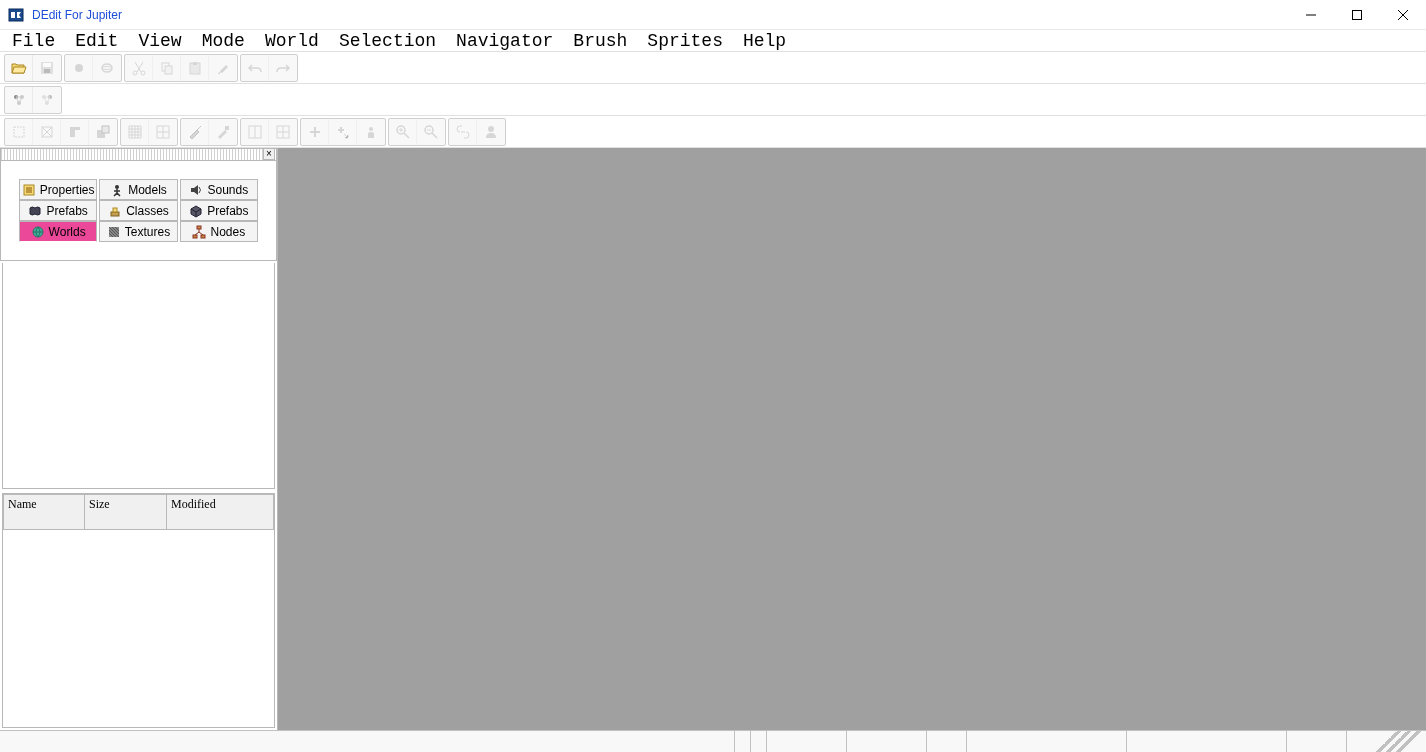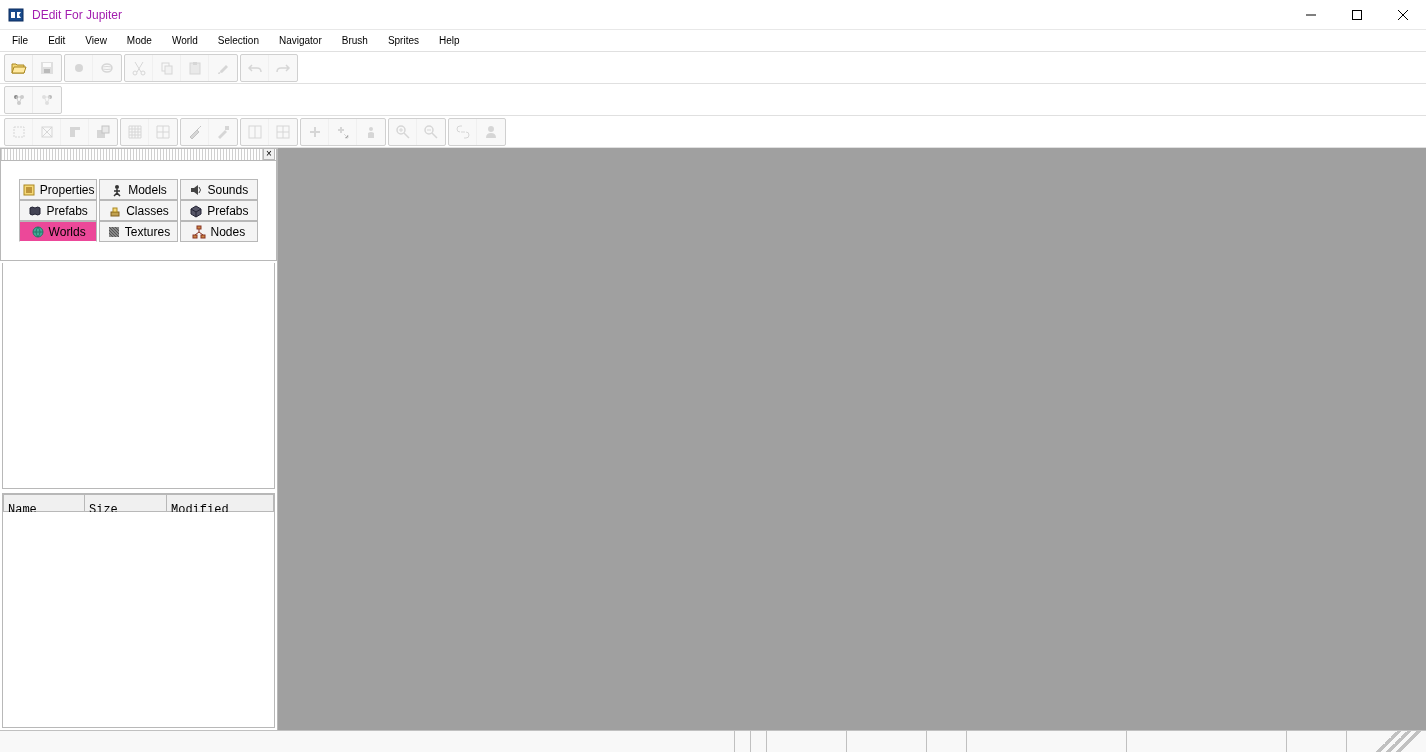--- a/index.html
+++ b/index.html
@@ -16,41 +16,42 @@
 
 
 .titlebar {
   height: 30px;
   background: #fff;
   display: flex;
   align-items: center;
   border-bottom: 1px solid #e8e8e8;
 }
 .titlebar .app-icon { width: 16px; height: 16px; margin: 0 8px; }
-.titlebar .title { flex: 1; font-size: 12px; color: #a21caf; }
+.titlebar .title { flex: 1; font-size: 12px; color: #1d4ed8; }
 .titlebar .win-controls { display: flex; }
 .titlebar .win-btn {
   width: 46px; height: 30px;
   display: flex; align-items: center; justify-content: center;
   cursor: pointer;
 }
 
 
 .menubar {
   height: 22px;
   display: flex;
   align-items: center;
   padding: 0 2px;
   background: #fff;
   border-bottom: 1px solid #e0e0e0;
 }
 .menubar .menu-item {
   padding: 2px 10px;
-  font-size: 10px;
+  font-size: 18px;
   cursor: pointer;
+  font-family: Liberation Mono, monospace;
 }
 
 
 .toolbar {
   display: flex;
   align-items: center;
   padding: 2px 4px;
   background: #fff;
   border-bottom: 1px solid #e0e0e0;
   gap: 0;
@@ -153,24 +154,24 @@
   display: flex;
   flex-direction: column;
 }
 .list-header {
   display: flex;
   background: #f0f0f0;
 }
 .list-header .col {
   border: 1px solid #b8b8b8;
   border-left: none;
-  padding: 8px 4px;
-  font-family: Liberation Mono, monospace;
+  padding: 2px 4px;
+  font-family: Liberation Serif, serif;
   font-size: 12px;
-  height: 18px;
+  height: 36px;
 }
 .list-header .col:first-child { border-left: 1px solid #b8b8b8; }
 .list-body { flex: 1; background: #fff; }
 
 
 .canvas {
   flex: 1;
   background: #a0a0a0;
 }
 

